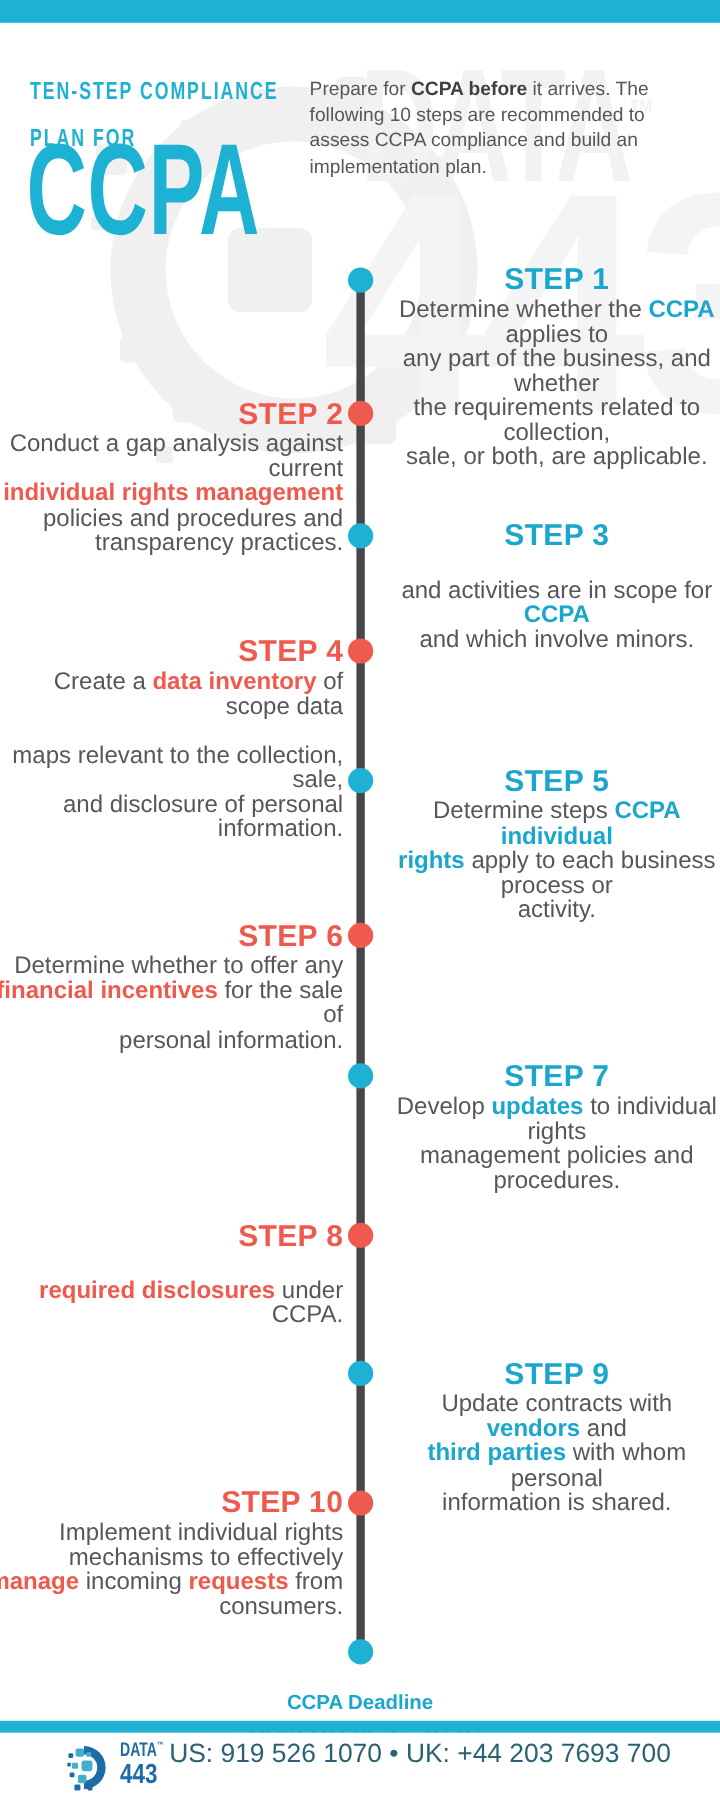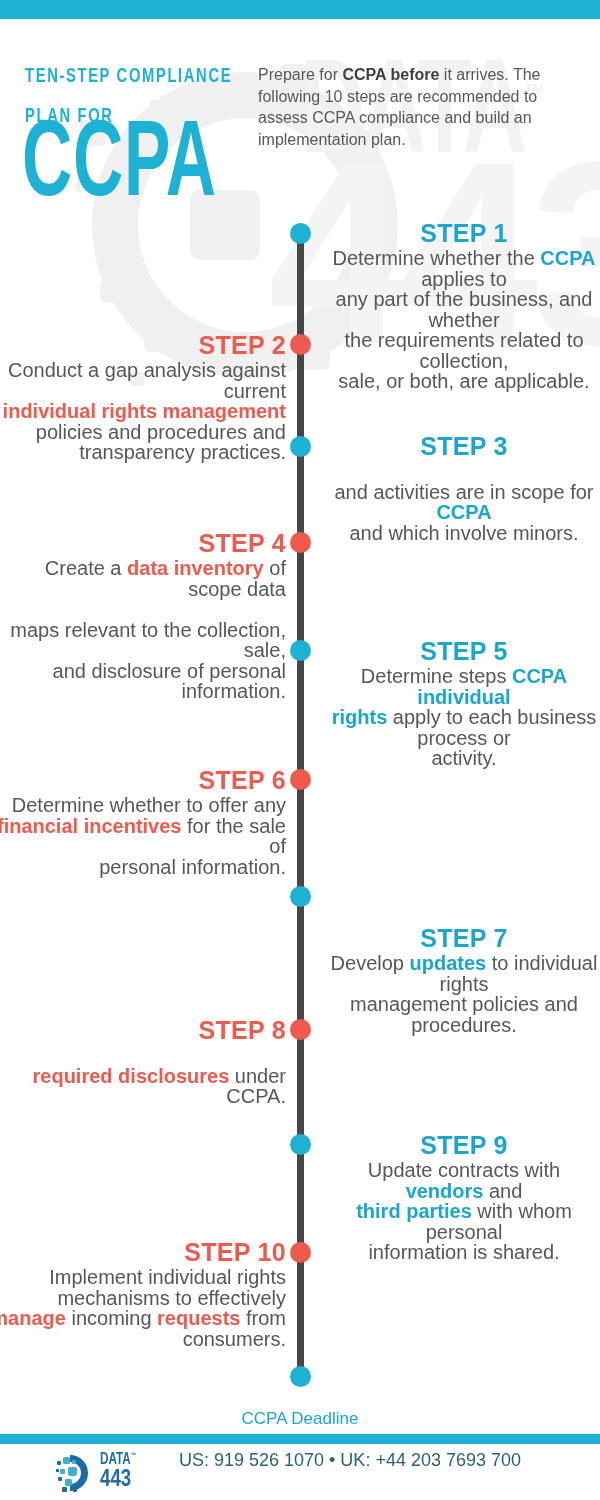--- a/index.html
+++ b/index.html
@@ -43,34 +43,34 @@
   .step.right{left:328px;width:272px;text-align:center;}
   .step.left{right:314px;width:300px;text-align:right;}
   .sh{margin:0;font-size:25px;line-height:26px;font-weight:bold;letter-spacing:0.3px;}
   .sh.teal{color:var(--teal-deep);}
   .sh.red{color:var(--red);}
   .sb{margin:2px 0 0 0;font-size:20px;line-height:20.5px;color:var(--body);}
   .hl-teal{color:var(--teal-deep);font-weight:bold;}
   .hl-red{color:var(--red);font-weight:bold;}
   .hl-bold{color:var(--dark);font-weight:bold;}
   .s1{top:220px}.s2{top:332px}.s3{top:433px}.s4{top:530px}.s5{top:638px}
-  .s6{top:767px}.s7{top:925px}.s8{top:1017px}.s9{top:1132px}.s10{top:1239px}
+  .s6{top:767px}.s7{top:884px}.s8{top:1017px}.s9{top:1132px}.s10{top:1239px}
   
   .deadline-date{position:absolute;left:0;top:1385px;width:600px;text-align:center;color:var(--teal-deep);font-weight:bold;font-size:24px;z-index:2;margin-top:48px;}
-  .deadline-cap{position:absolute;left:0;top:1409px;width:600px;text-align:center;color:var(--teal-deep);font-weight:normal;font-size:17px;z-index:2;}
+  .deadline-cap{position:absolute;left:0;top:1409px;width:600px;text-align:center;color:var(--teal-deep);font-weight:bold;font-size:17px;z-index:2;}
   .divbar{position:absolute;left:0;top:1434px;width:600px;height:10px;background:var(--teal);z-index:2;}
   
   .footer{position:absolute;left:0;top:1444px;width:600px;height:56px;background:#fff;z-index:2;}
   .brand{position:absolute;left:56px;top:6px;width:110px;height:46px;}
   .brand-mark{position:absolute;left:0;top:1px;}
   .brand-text{position:absolute;left:44px;top:0;line-height:1;}
   .brand-top{font-size:15px;color:var(--logo-blue);font-weight:bold;letter-spacing:0px;transform:scale(0.78,1.1);transform-origin:left top;display:inline-block;}
   .brand-top sup{font-size:7px;}
   .brand-bottom{font-size:22px;color:var(--logo-blue);font-weight:bold;transform:scale(0.85,1.05);transform-origin:left top;display:inline-block;margin-top:1px;}
-  .contact{position:absolute;left:110px;top:6px;width:480px;text-align:center;color:var(--footer-blue);font-size:18px;line-height:21px;}
+  .contact{position:absolute;left:110px;top:6px;width:480px;text-align:center;color:var(--footer-blue);font-size:22px;line-height:21px;}
 </style>
 </head>
 <body>
 
 <div id="canvas">
 
   <svg class="wm-logo" width="380" height="360" viewBox="0 0 380 360">
     <g fill="none" stroke="#f0f0f0" stroke-width="46">
       <circle cx="205" cy="185" r="130"></circle>
     </g>

